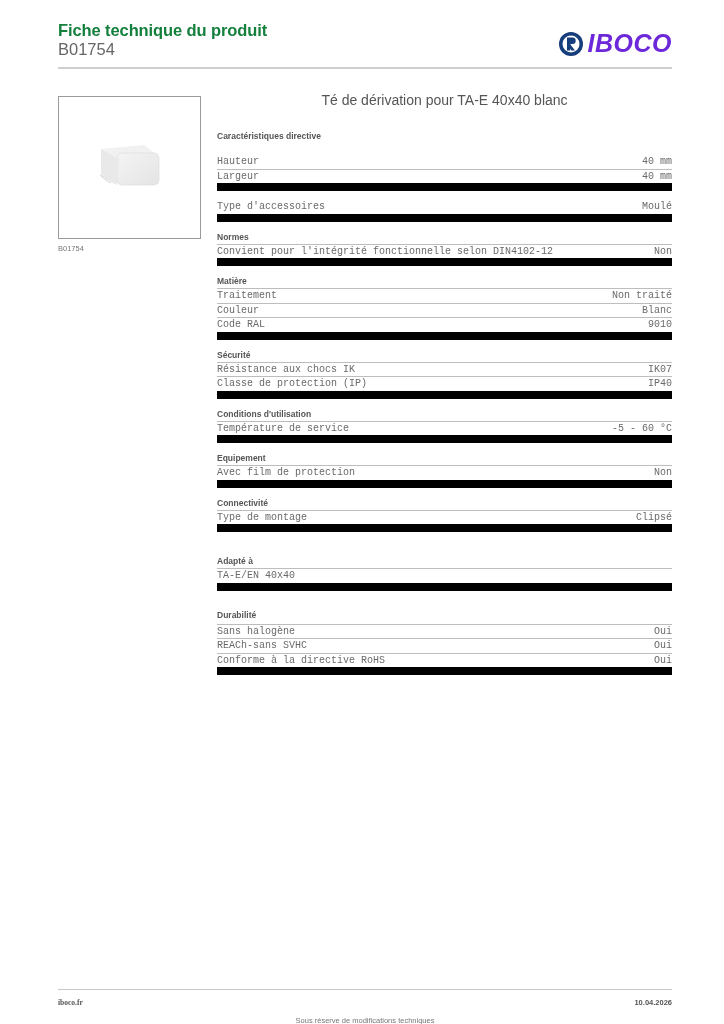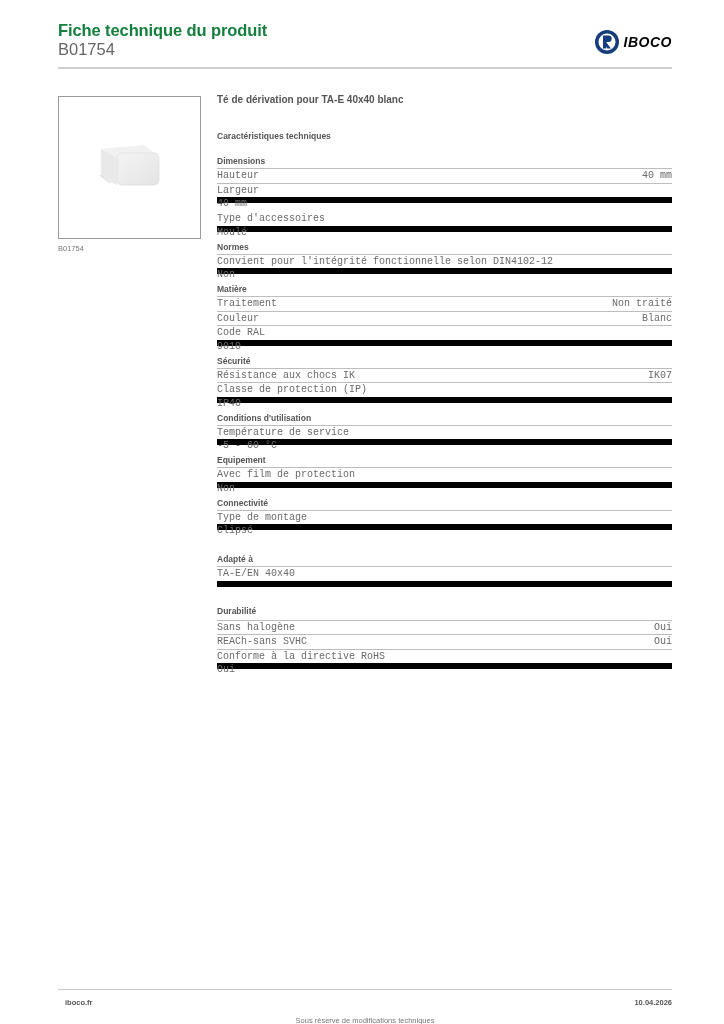--- a/index.html
+++ b/index.html
@@ -3,34 +3,34 @@
   <meta charset="utf-8">
   <style>
     html, body { margin: 0; padding: 0; background: #ffffff; }
     body { width: 724px; height: 1024px; position: relative; overflow: hidden;
            font-family: "Liberation Sans", sans-serif; color: #555; }
     .header { position: absolute; left: 58px; top: 20px; width: 614px; height: 50px; }
     .title { position: absolute; left: 0; top: 1px; font-size: 16.5px; font-weight: bold; color: #15803d; letter-spacing: -0.1px; }
     .code { position: absolute; left: 0; top: 20px; font-size: 16.5px; color: #666; }
     .logo { position: absolute; right: 0; top: 9px; display: flex; align-items: center; gap: 4px; }
     .logo svg { display: block; }
-    .logo-text { font-size: 14px; font-weight: bold; font-style: italic; color: #000000; letter-spacing: 0.5px; }
+    .logo-text { font-size: 25px; font-weight: bold; font-style: italic; color: #6d28d9; letter-spacing: 0.5px; }
     .hr { position: absolute; left: 58px; width: 614px; height: 2px; background: #cfcfcf; }
     .img-box { position: absolute; left: 58px; top: 96px; width: 143px; height: 143px; border: 1px solid #9a9a9a; box-sizing: border-box; }
     .img-caption { position: absolute; left: 58px; top: 244px; font-size: 7.5px; color: #777; }
     .content { position: absolute; left: 217px; top: 93px; width: 455px; }
-    .prod-title { font-size: 10px; font-weight: bold; color: #555; height: 14px; line-height: 14px; }
+    .prod-title { font-size: 14px; font-weight: normal; color: #555; height: 14px; line-height: 14px; text-align: center; }
     .car-title { font-size: 8.5px; font-weight: bold; color: #555; height: 14px; line-height: 14px; margin-top: 22px; }
     .section { margin-top: 9px; }
     .section.big-gap { margin-top: 23px; }
     .sec-head { font-size: 8.5px; font-weight: bold; color: #555; height: 13px; line-height: 13px; border-bottom: 1px solid #bdbdbd; }
     .row { display: flex; justify-content: space-between; font-size: 10px; color: #6a6a6a; height: 13.5px; line-height: 13.5px; border-bottom: 1px solid #bdbdbd; font-family: Liberation Mono, monospace; }
-    .section .row:last-child { border-bottom: 6px solid #000000; flex-direction: column; }
+    .section .row:last-child { border-bottom: 8px solid #000000; }
     .footer { position: absolute; left: 58px; top: 998px; width: 614px; font-size: 7.5px; }
-    .footer .left { position: absolute; left: 7px; font-weight: bold; color: #555; }
+    .footer .left { position: absolute; left: 0; font-weight: bold; color: #555; font-family: Liberation Serif, serif; }
     .footer .mid { position: absolute; left: 0; width: 614px; text-align: center; color: #777; margin-top: 18px; }
     .footer .right { position: absolute; right: 0; font-weight: bold; color: #555; }
   </style>
 </head>
 <body>
 
 <div class="header">
   <div class="title">Fiche technique du produit</div>
   <div class="code">B01754</div>
   <div class="logo">
@@ -56,24 +56,23 @@
     <path d="M42 52 L85 48 L98 58 L60 62 Z" fill="#f1f1f1"></path>
     <rect x="58" y="56" width="42" height="32" rx="5" fill="url(#g1)" stroke="#dcdcdc" stroke-width="0.7"></rect>
     <path d="M42 52 L60 62 L58 88 L42 80 Z" fill="#e9e9e9"></path>
     <path d="M41 78 L48 84 L52 86" stroke="#d8d8d8" stroke-width="1" fill="none"></path>
   </svg>
 </div>
 <div class="img-caption">B01754</div>
 
 <div class="content">
   <div class="prod-title">Té de dérivation pour TA-E 40x40 blanc</div>
-  <div class="car-title">Caractéristiques techniques</div>
+  <div class="car-title">Caractéristiques directive</div>
 
   <div class="section" style="margin-top:12px">
-    <div class="sec-head">Dimensions</div>
     <div class="row">
         <span>Hauteur</span>
         <span>40 mm</span>
       </div>
     <div class="row">
         <span>Largeur</span>
         <span>40 mm</span>
       </div>
   </div>
 

